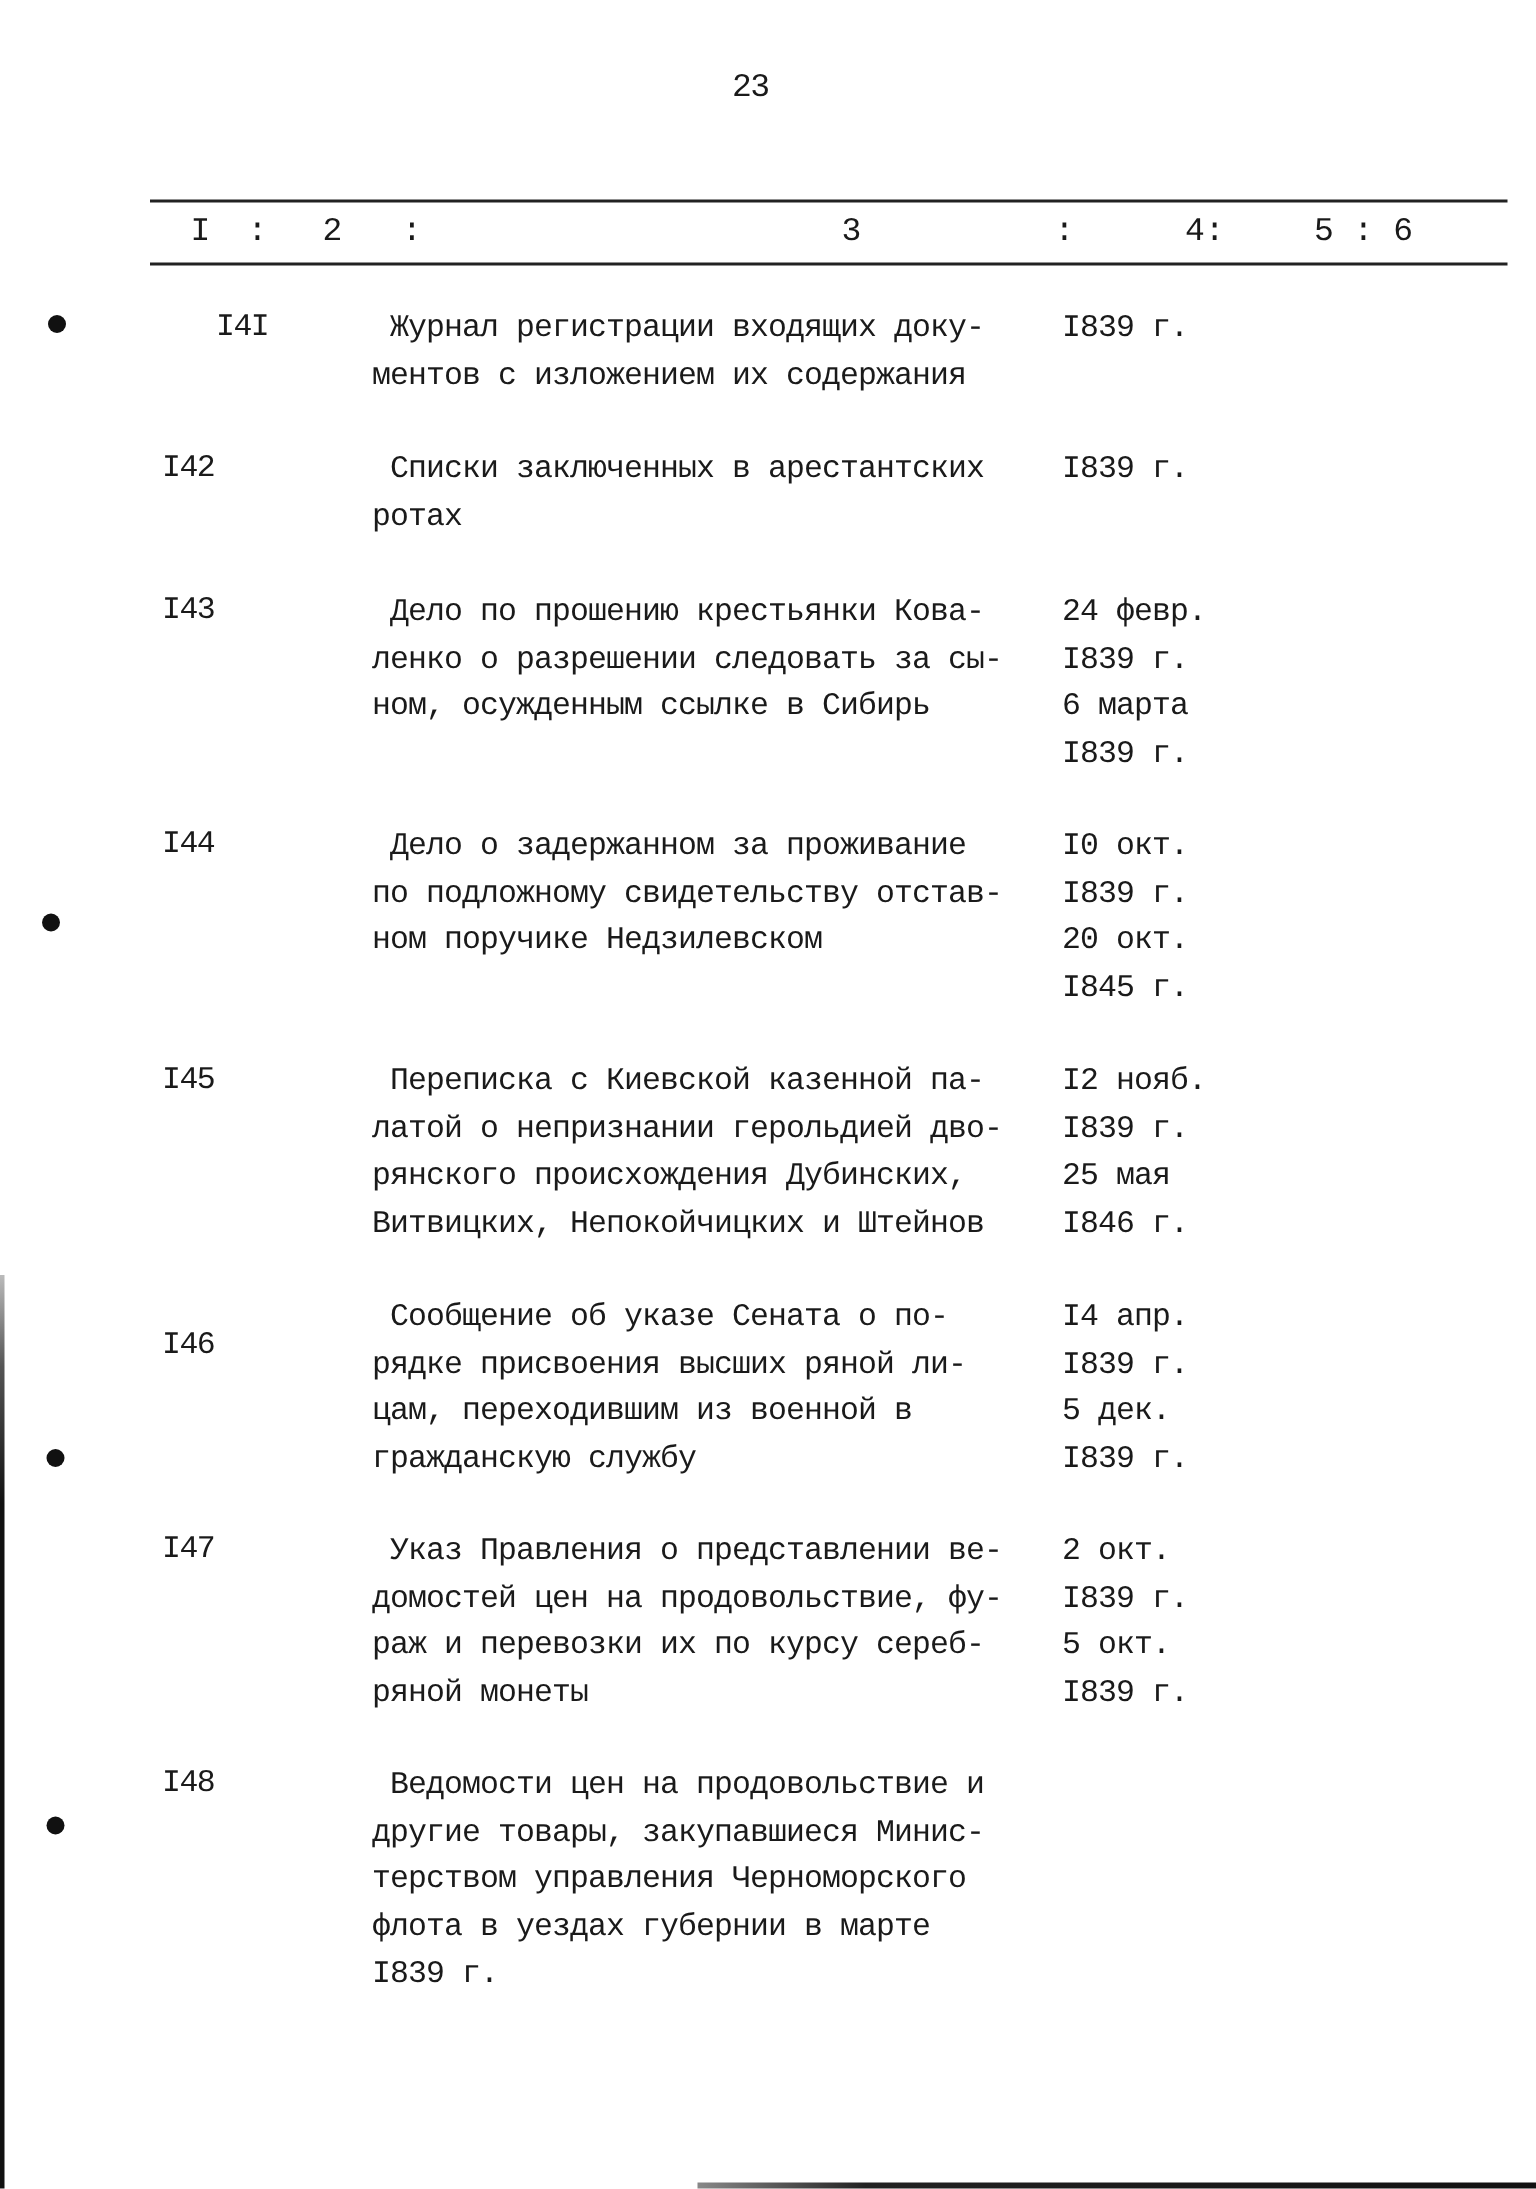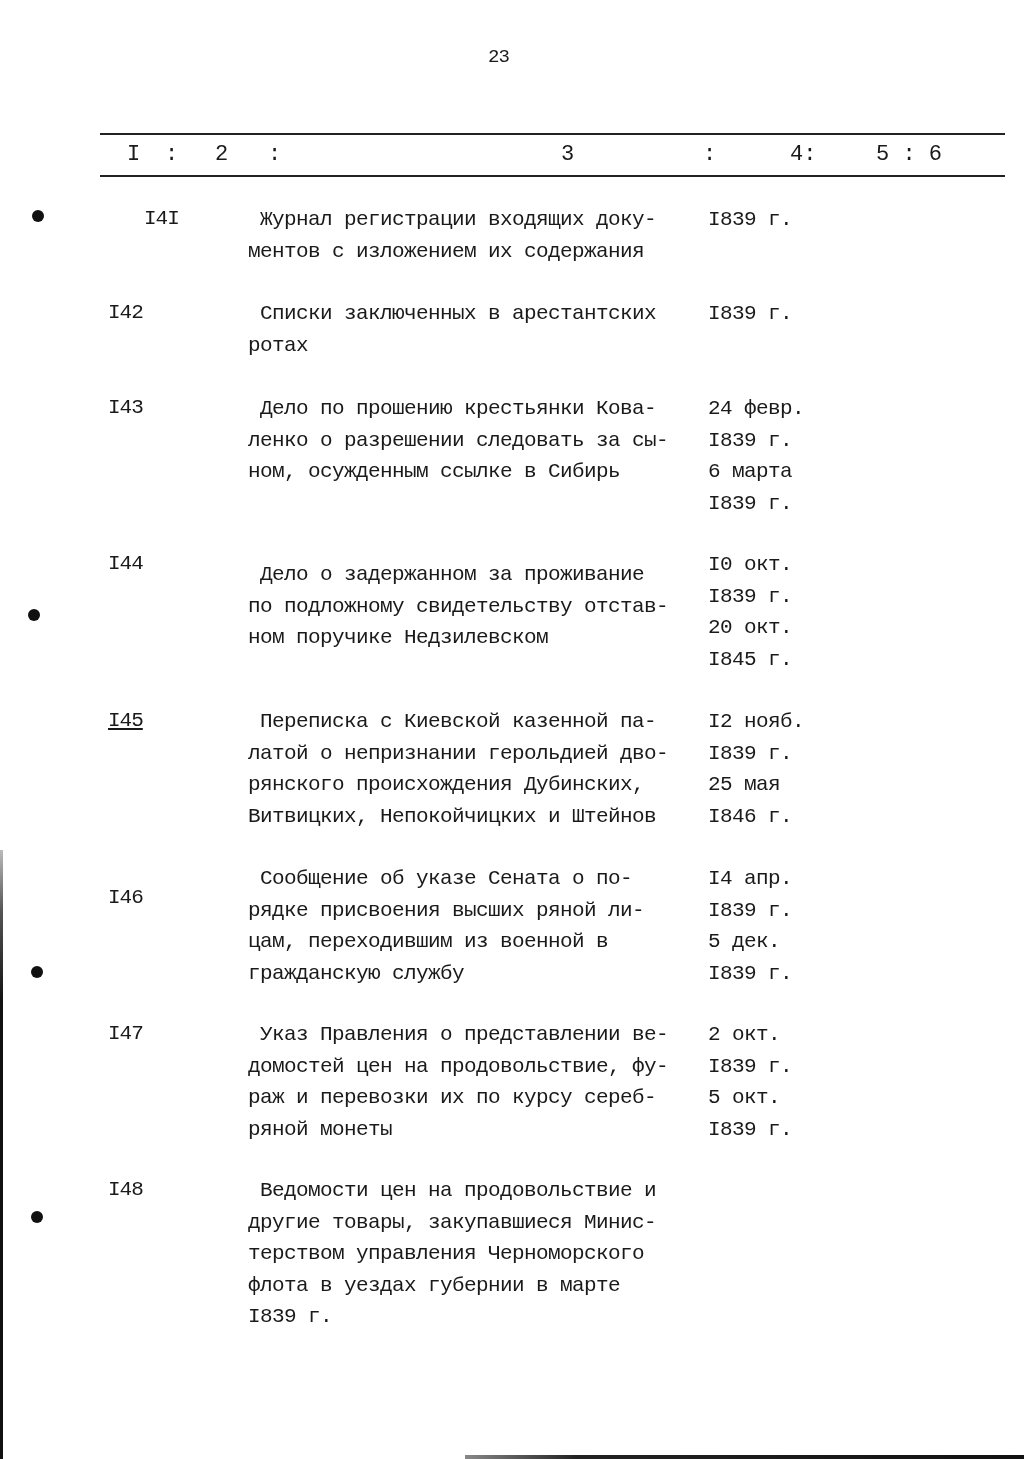--- a/index.html
+++ b/index.html
@@ -12,21 +12,21 @@
       height: 1459px;
       position: relative;
       overflow: hidden;
       font-family: "Liberation Mono", "DejaVu Sans Mono", monospace;
       color: #1a1a1a;
     }
     .page-number {
       position: absolute;
       left: 488px;
       top: 46px;
-      font-size: 19px;
+      font-size: 22px;
       letter-spacing: -1px;
     }
     .rule {
       position: absolute;
       left: 100px;
       width: 905px;
       height: 2px;
       background: #222;
     }
     .rule.top { top: 133px; }
@@ -114,30 +114,30 @@
         <div class="row-desc" style="top: 393px;"> Дело по прошению крестьянки Кова-
 ленко о разрешении следовать за сы-
 ном, осужденным ссылке в Сибирь</div>
         <div class="row-date" style="top: 393px;">24 февр.
 I839 г.
 6 марта
 I839 г.</div>
       </div>
       <div>
         <div class="row-num" style="top: 552px;">I44</div>
-        <div class="row-desc" style="top: 549px; margin-top: 10px;"> Дело о задержанном за проживание
+        <div class="row-desc" style="top: 549px;"> Дело о задержанном за проживание
 по подложному свидетельству отстав-
 ном поручике Недзилевском</div>
         <div class="row-date" style="top: 549px;">I0 окт.
 I839 г.
 20 окт.
 I845 г.</div>
       </div>
       <div>
-        <div class="row-num" style="top: 709px; text-decoration: underline;">I45</div>
+        <div class="row-num" style="top: 709px;">I45</div>
         <div class="row-desc" style="top: 706px;"> Переписка с Киевской казенной па-
 латой о непризнании герольдией дво-
 рянского происхождения Дубинских,
 Витвицких, Непокойчицких и Штейнов</div>
         <div class="row-date" style="top: 706px;">I2 нояб.
 I839 г.
 25 мая
 I846 г.</div>
       </div>
       <div>

